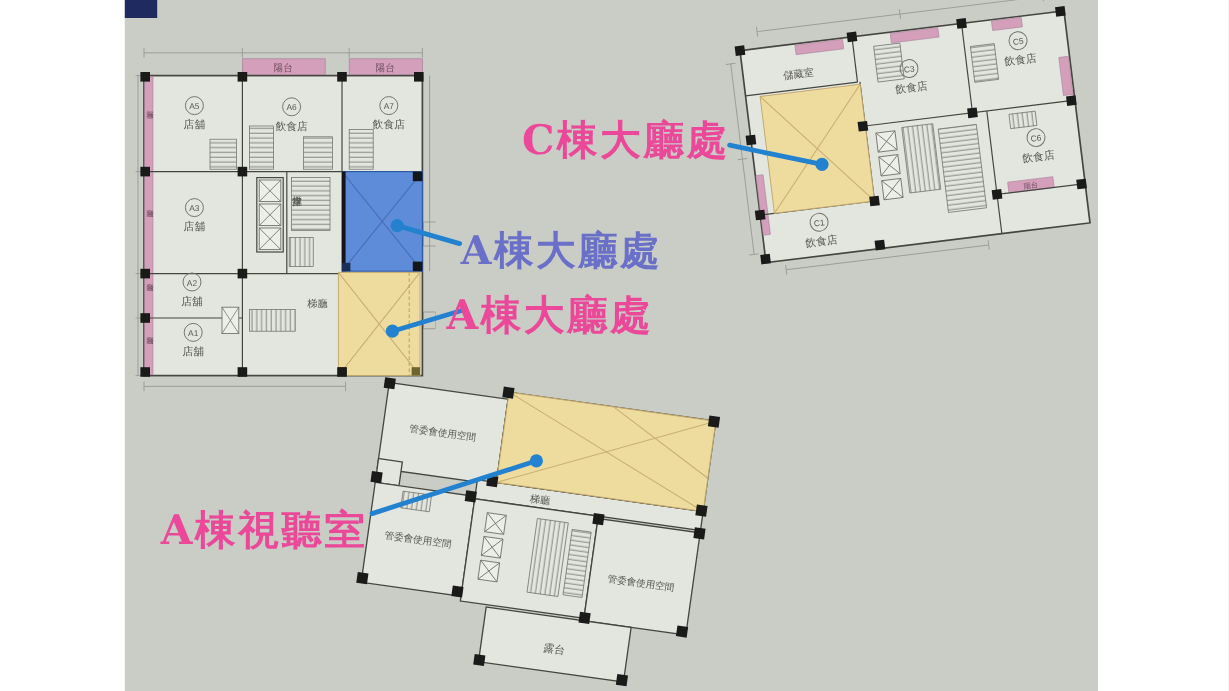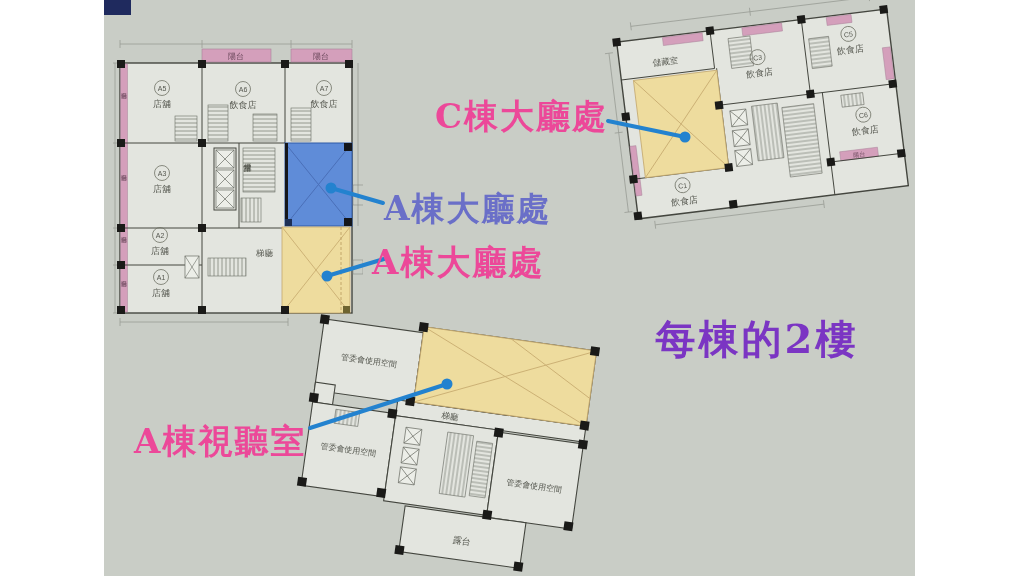--- a/index.html
+++ b/index.html
@@ -338,14 +338,13 @@
     <circle cx="447" cy="384" r="5.5"></circle>
   </g>
 </svg>
 
 <div class="callout blue" id="callout-c">C棟大廳處</div>
 <div class="callout violet" id="callout-a-av">A棟大廳處</div>
 <div class="callout blue" id="callout-a-lobby">A棟大廳處</div>
 <div class="callout blue" id="callout-b">A棟視聽室</div>
 
 <div class="note">
-  <div>每棟的2樓</div>
 </div>
 
 </body></html>

